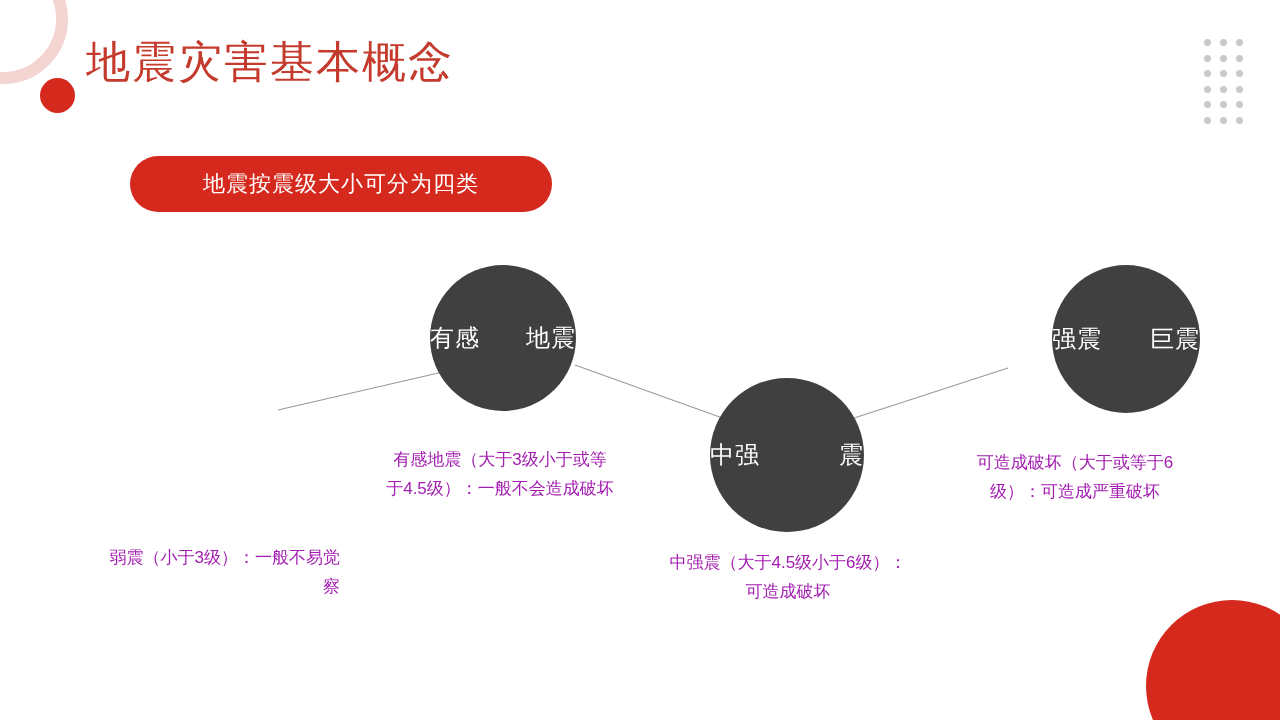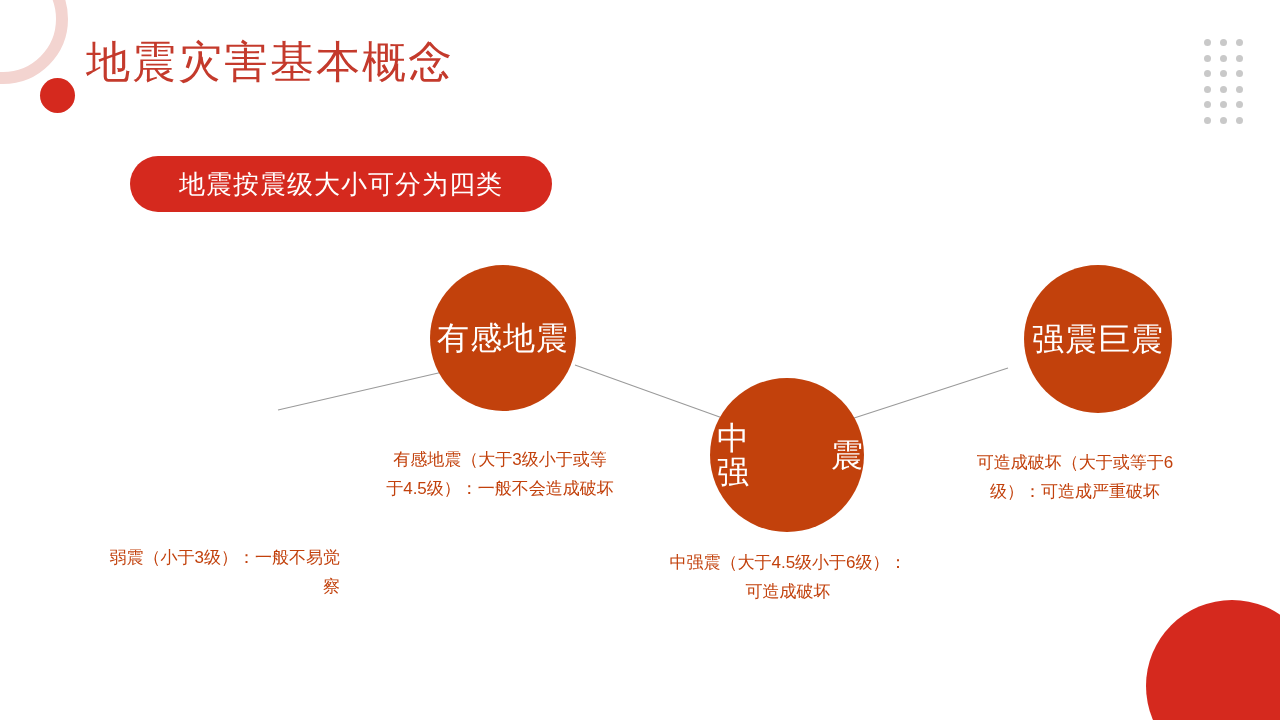--- a/index.html
+++ b/index.html
@@ -80,21 +80,21 @@
   
   .badge {
     position: absolute;
     left: 130px;
     top: 156px;
     width: 422px;
     height: 56px;
     border-radius: 28px;
     background: #d5291e;
     color: #ffffff;
-    font-size: 26px;
+    font-size: 22px;
     letter-spacing: 1px;
     display: flex;
     align-items: center;
     justify-content: center;
     box-sizing: border-box;
   }
 
   
   .connectors {
     position: absolute;
@@ -102,50 +102,50 @@
     top: 0;
     width: 1280px;
     height: 720px;
     pointer-events: none;
   }
 
   
   .node-circle {
     position: absolute;
     border-radius: 50%;
-    background: #c2410c;
+    background: #404040;
     color: #ffffff;
     display: flex;
     align-items: center;
-    justify-content: center;
+    justify-content: space-between;
     text-align: center;
-    font-size: 32px;
+    font-size: 24px;
     line-height: 34px;
     letter-spacing: 1px;
     box-sizing: border-box;
   }
   .node-caption {
     position: absolute;
-    color: #c2410c;
+    color: #a21caf;
     font-size: 17px;
     line-height: 29px;
     text-align: center;
   }
 
   
   #node1-circle { left: 147px; top: 382px; width: 146px; height: 146px; }
   #node1-caption { left: 100px; top: 543px; width: 240px; text-align: right; }
   
   #node2-circle { left: 430px; top: 265px; width: 146px; height: 146px; }
   #node2-caption { left: 385px; top: 445px; width: 230px; }
   
   #node3-circle { left: 710px; top: 378px; width: 154px; height: 154px; gap: 37px; }
   #node3-caption { left: 668px; top: 548px; width: 240px; }
   
-  #node4-circle { left: 1024px; top: 265px; width: 148px; height: 148px; }
+  #node4-circle { left: 1052px; top: 265px; width: 148px; height: 148px; }
   #node4-caption { left: 958px; top: 448px; width: 234px; }
 </style>
 </head>
 <body>
 
 <div id="slide">
 
   <div class="deco-ring"></div>
   <div class="deco-dot"></div>
   <div class="deco-corner-circle"></div>

